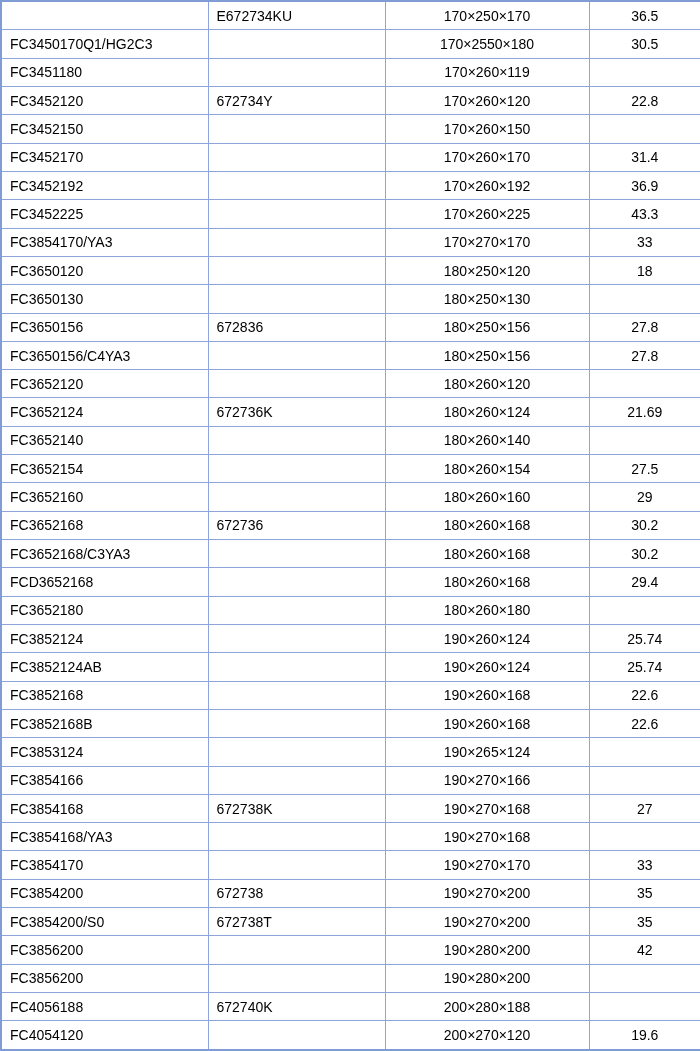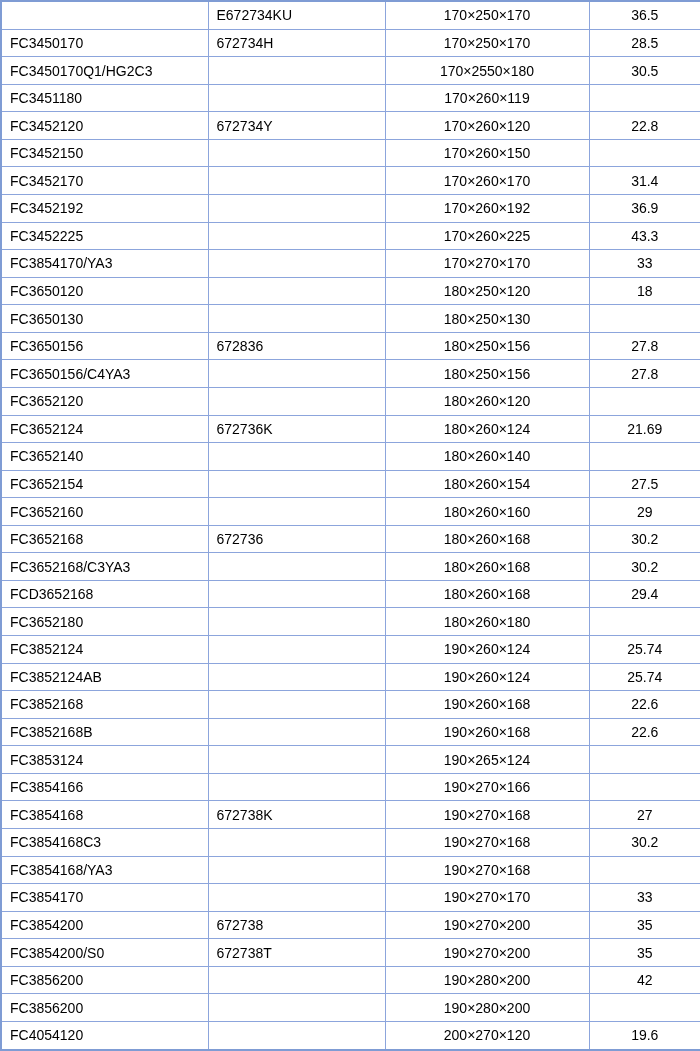--- a/index.html
+++ b/index.html
@@ -51,26 +51,20 @@
     <col class="c-weight">
   </colgroup>
   <tbody>
       <tr>
         <td class="left"></td>
         <td class="left">E672734KU</td>
         <td class="center">170×250×170</td>
         <td class="center">36.5</td>
       </tr>
       <tr>
-        <td class="left">FC3450170</td>
-        <td class="left">672734H</td>
-        <td class="center">170×250×170</td>
-        <td class="center">28.5</td>
-      </tr>
-      <tr>
         <td class="left">FC3450170Q1/HG2C3</td>
         <td class="left"></td>
         <td class="center">170×2550×180</td>
         <td class="center">30.5</td>
       </tr>
       <tr>
         <td class="left">FC3451180</td>
         <td class="left"></td>
         <td class="center">170×260×119</td>
         <td class="center"></td>
@@ -225,26 +219,20 @@
         <td class="center">190×270×166</td>
         <td class="center"></td>
       </tr>
       <tr>
         <td class="left">FC3854168</td>
         <td class="left">672738K</td>
         <td class="center">190×270×168</td>
         <td class="center">27</td>
       </tr>
       <tr>
-        <td class="left">FC3854168C3</td>
-        <td class="left"></td>
-        <td class="center">190×270×168</td>
-        <td class="center">30.2</td>
-      </tr>
-      <tr>
         <td class="left">FC3854168/YA3</td>
         <td class="left"></td>
         <td class="center">190×270×168</td>
         <td class="center"></td>
       </tr>
       <tr>
         <td class="left">FC3854170</td>
         <td class="left"></td>
         <td class="center">190×270×170</td>
         <td class="center">33</td>
@@ -267,19 +255,25 @@
         <td class="center">190×280×200</td>
         <td class="center">42</td>
       </tr>
       <tr>
         <td class="left">FC3856200</td>
         <td class="left"></td>
         <td class="center">190×280×200</td>
         <td class="center"></td>
       </tr>
       <tr>
+        <td class="left">FC4056188</td>
+        <td class="left">672740K</td>
+        <td class="center">200×280×188</td>
+        <td class="center"></td>
+      </tr>
+      <tr>
         <td class="left">FC4054120</td>
         <td class="left"></td>
         <td class="center">200×270×120</td>
         <td class="center">19.6</td>
       </tr>
     </tbody>
 </table>
 
 </body></html>

